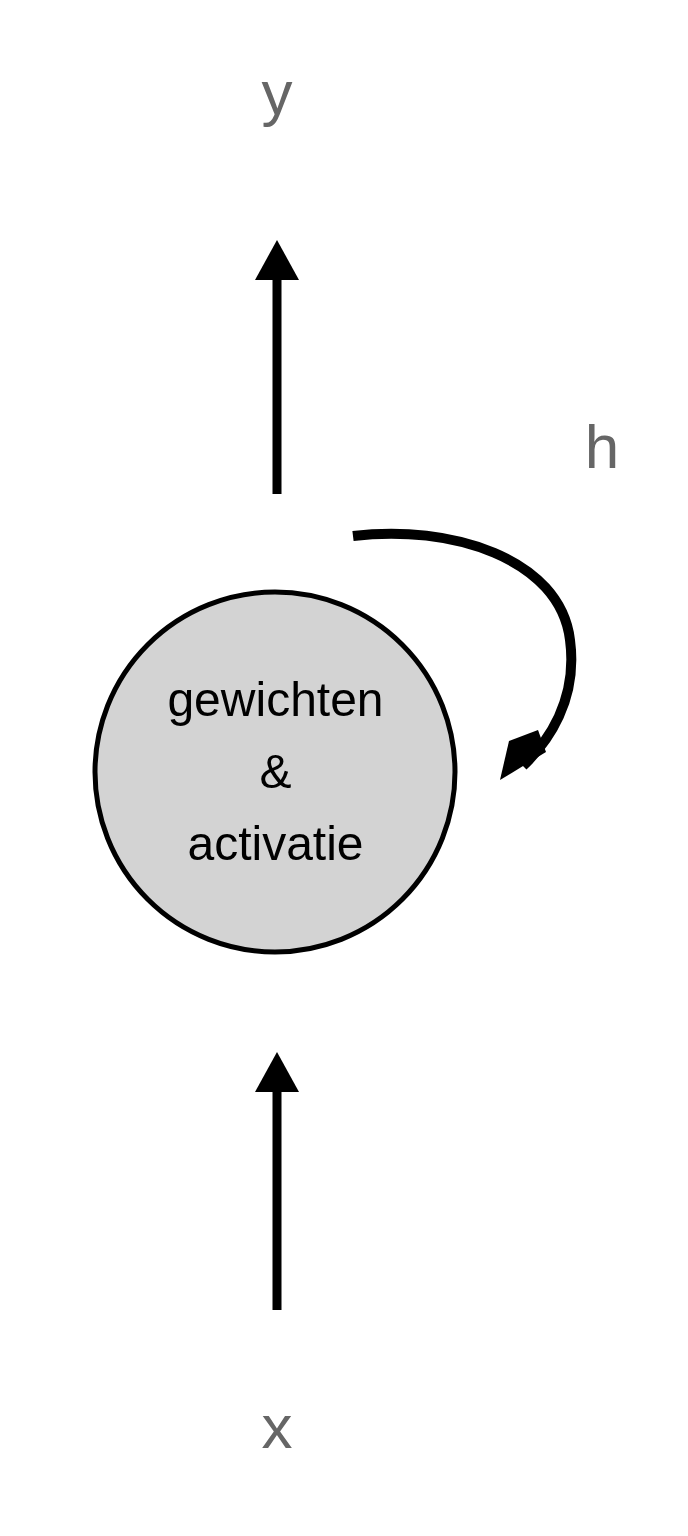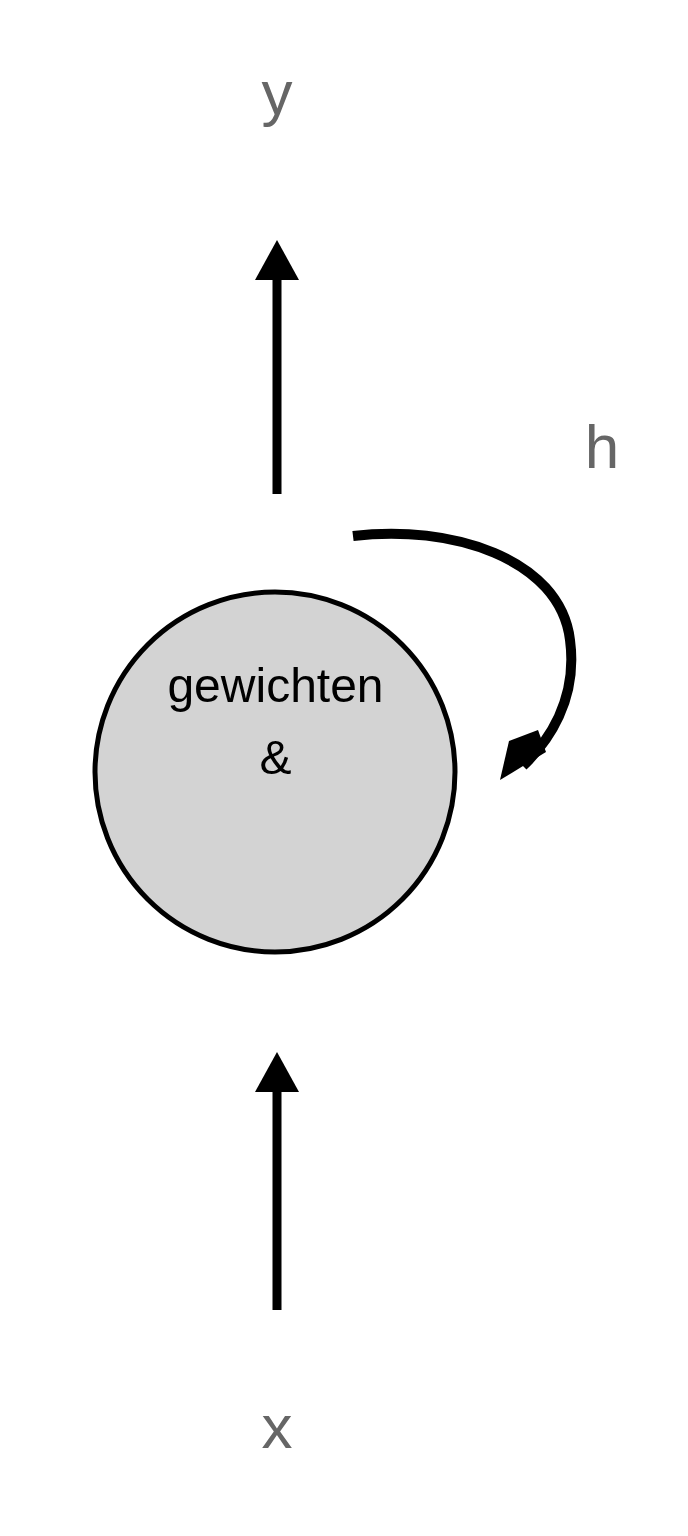--- a/index.html
+++ b/index.html
@@ -46,21 +46,21 @@
   #svg-layer {
     position: absolute;
     left: 0;
     top: 0;
     width: 688px;
     height: 1536px;
   }
   #node-label {
     position: absolute;
     left: 91px;
-    top: 650px;
+    top: 664px;
     width: 369px;
     text-align: center;
     color: #000000;
     font-family: "Liberation Sans", sans-serif;
     font-size: 48px;
     line-height: 72px;
     user-select: none;
     pointer-events: none;
   }
   #node-label .line {
@@ -90,20 +90,21 @@
       <path d="M 353 536
                C 450 524, 560 558, 570 640
                C 578 700, 548 742, 523 766" fill="none" stroke="#000000" stroke-width="10" stroke-linecap="butt" stroke-linejoin="round"></path>
       <polygon points="500,780 546,752 538,730 509,741" fill="#000000"></polygon>
     </g>
   </svg>
 
   <div id="node-label">
     <span class="line">gewichten</span>
     <span class="line">&amp;</span>
+    <span class="line">activatie</span>
   </div>
 
   <div class="axis-label" id="label-y">y</div>
 
   <div class="axis-label" id="label-h">h</div>
 
   <div class="axis-label" id="label-x">x</div>
 
 </div>
 

